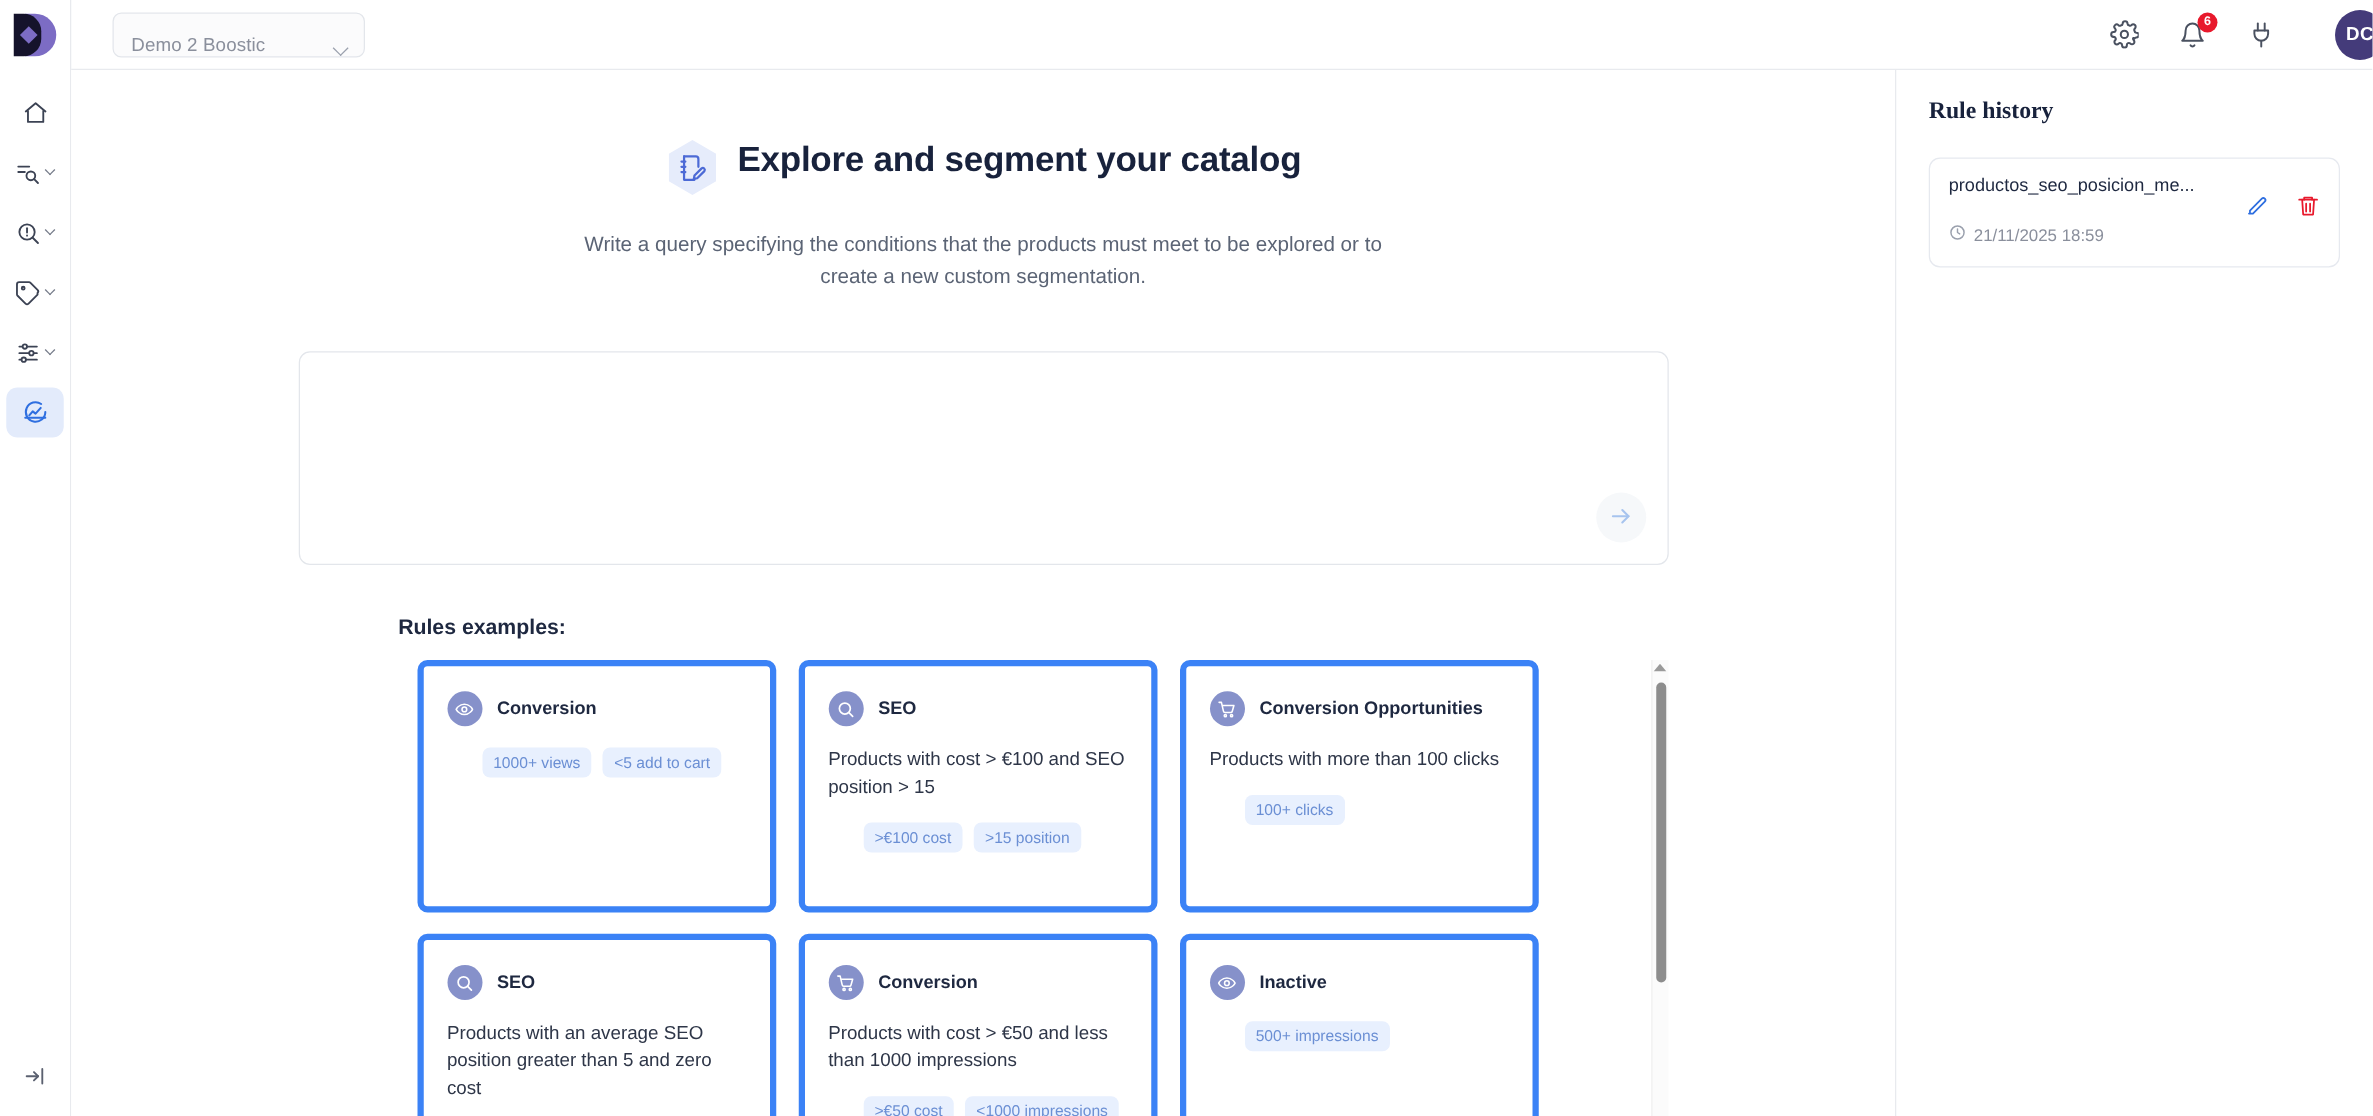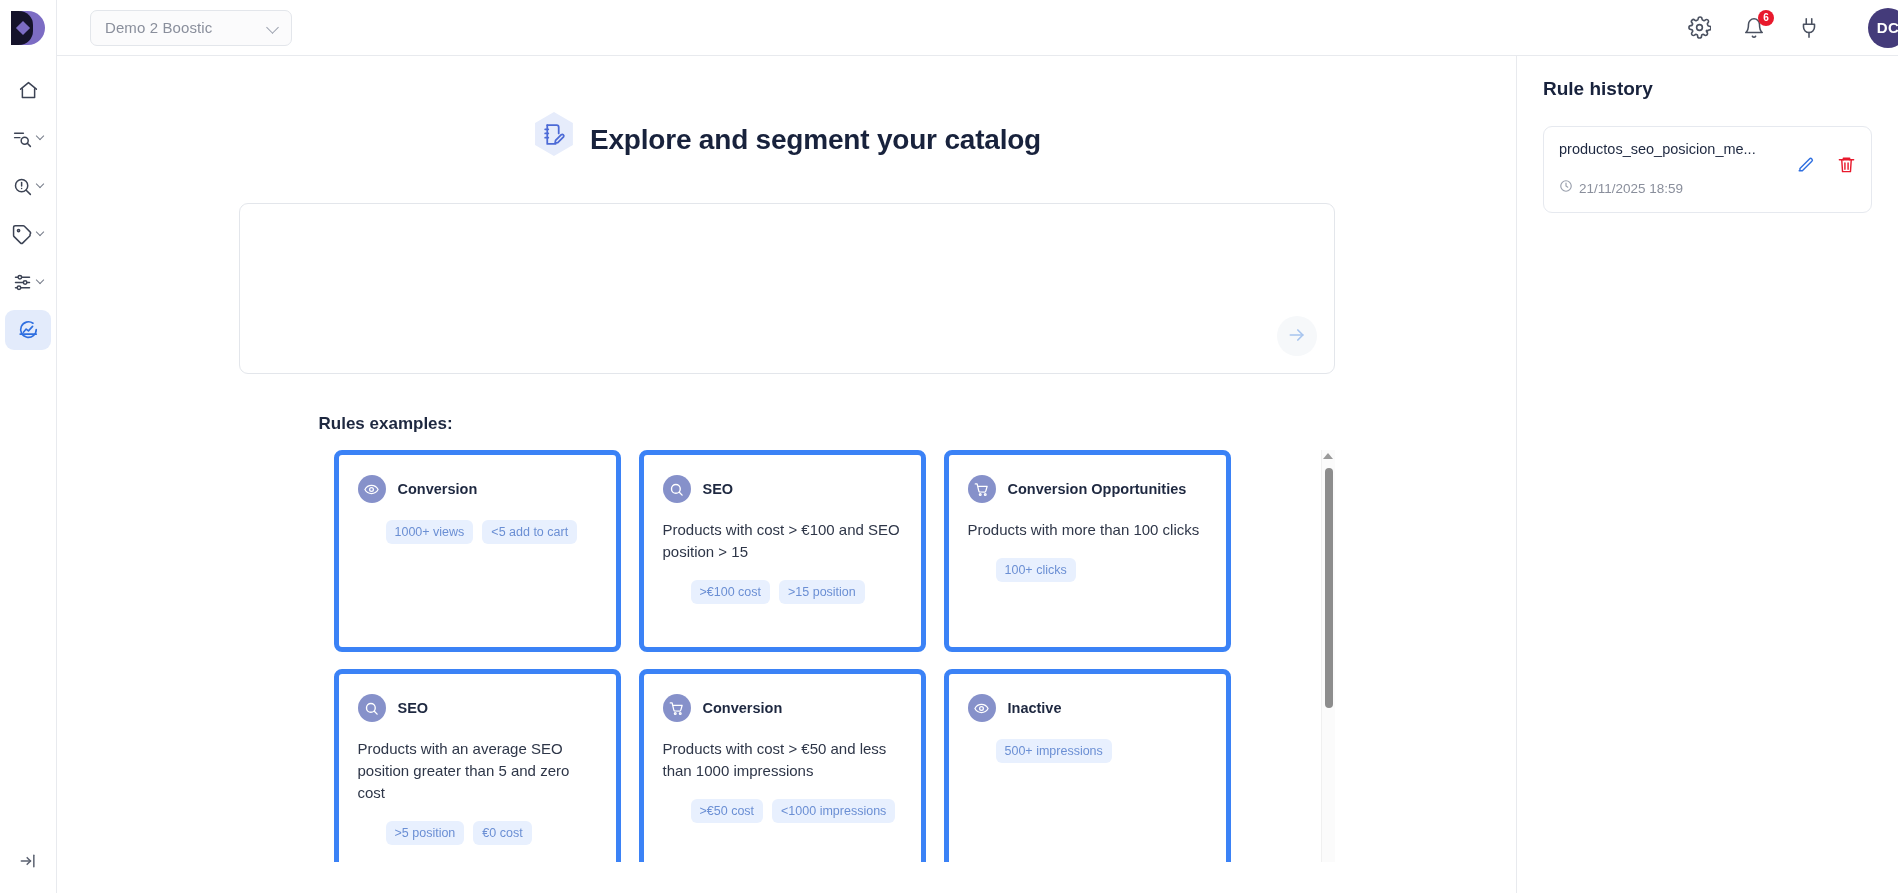--- a/index.html
+++ b/index.html
@@ -37,21 +37,21 @@
   .logo-mark .lm-dia {
     position: absolute; left: 7px; top: 12px; width: 10px; height: 10px;
     background: #7c6cc4; transform: rotate(45deg);
   }
 
   .acct-select {
     margin-left: 33px;
     width: 202px; height: 36px;
     border: 1px solid #e3e6eb; border-radius: 7px;
     background: #fbfbfc;
-    display: flex; align-items: center; justify-content: space-between;
+    display: flex; align-items: flex-end; justify-content: space-between;
     padding: 0 12px 0 14px;
     cursor: pointer;
   }
   .acct-select .lbl { font-size: 15px; color: #8a8f9c; letter-spacing: .1px; }
   .chev { width: 12px; height: 12px; position: relative; }
   .chev::after {
     content:""; position:absolute; left:1px; top:1px;
     width: 8px; height: 8px;
     border-right: 1.6px solid #9aa0ad; border-bottom: 1.6px solid #9aa0ad;
     transform: rotate(45deg);
@@ -120,21 +120,21 @@
   .main {
     flex: 1; min-width: 0;
     background: #ffffff;
     border-right: 1px solid #e8eaee;
     overflow: hidden;
     position: relative;
   }
   .main-inner { width: 100%; padding-top: 56px; }
 
   .page-head {
-    display: flex; align-items: flex-end; justify-content: center; gap: 14px;
+    display: flex; align-items: flex-start; justify-content: center; gap: 14px;
   }
   .head-icon {
     width: 44px; height: 44px; position: relative;
     display:flex; align-items:center; justify-content:center;
   }
   .head-icon .hex {
     position: absolute; inset: 0;
     background: #e6ecfb;
     clip-path: polygon(50% 0%, 93% 25%, 93% 75%, 50% 100%, 7% 75%, 7% 25%);
   }
@@ -228,21 +228,21 @@
     width: 8px; height: 240px; border-radius: 4px;
     background: #8d8d8d; cursor: pointer;
   }
 
   
   .rightpanel {
     width: 381px; min-width: 381px;
     background: #fff;
     padding: 22px 26px 0 26px;
   }
-  .rp-title { font-size: 19px; font-weight: 700; color: #18223c; }
+  .rp-title { font-size: 19px; font-weight: 700; color: #18223c; font-family: Liberation Serif, serif; }
   .hist-card {
     margin-top: 26px;
     border: 1px solid #e6e9ef; border-radius: 9px;
     padding: 14px 15px 15px;
     display: flex; align-items: flex-start;
     cursor: pointer;
   }
   .hist-main { flex: 1; min-width: 0; }
   .hist-name {
     font-size: 14.5px; font-weight: 400; color: #1e2840;
@@ -392,20 +392,21 @@
             <svg style="position:relative" width="25" height="25" viewBox="0 0 24 24" fill="none" stroke="#4c6ad6" stroke-width="1.7" stroke-linecap="round" stroke-linejoin="round">
               <path d="M6 3h9a2 2 0 0 1 2 2v6"></path>
               <path d="M6 3v18h8"></path>
               <path d="M4 7h3M4 11h3M4 15h3"></path>
               <path d="M19.5 12.2 14 17.7l-.5 2.6 2.6-.5 5.5-5.5a1.5 1.5 0 0 0-2.1-2.1z"></path>
             </svg>
           </div>
           <div class="page-title">Explore and segment your catalog</div>
         </div>
 
+        <div class="page-sub">Write a query specifying the conditions that the products must meet to be explored or to create a new custom segmentation.</div>
 
         <div class="query-box">
           <button class="send-btn">
             <span>
               <svg width="20" height="20" viewBox="0 0 24 24" fill="none" stroke="#a7c4ee" stroke-width="2" stroke-linecap="round" stroke-linejoin="round">
                 <path d="M4 12h15"></path>
                   <path d="M13 6l6 6-6 6"></path>
               </svg>
             </span>
           </button>

